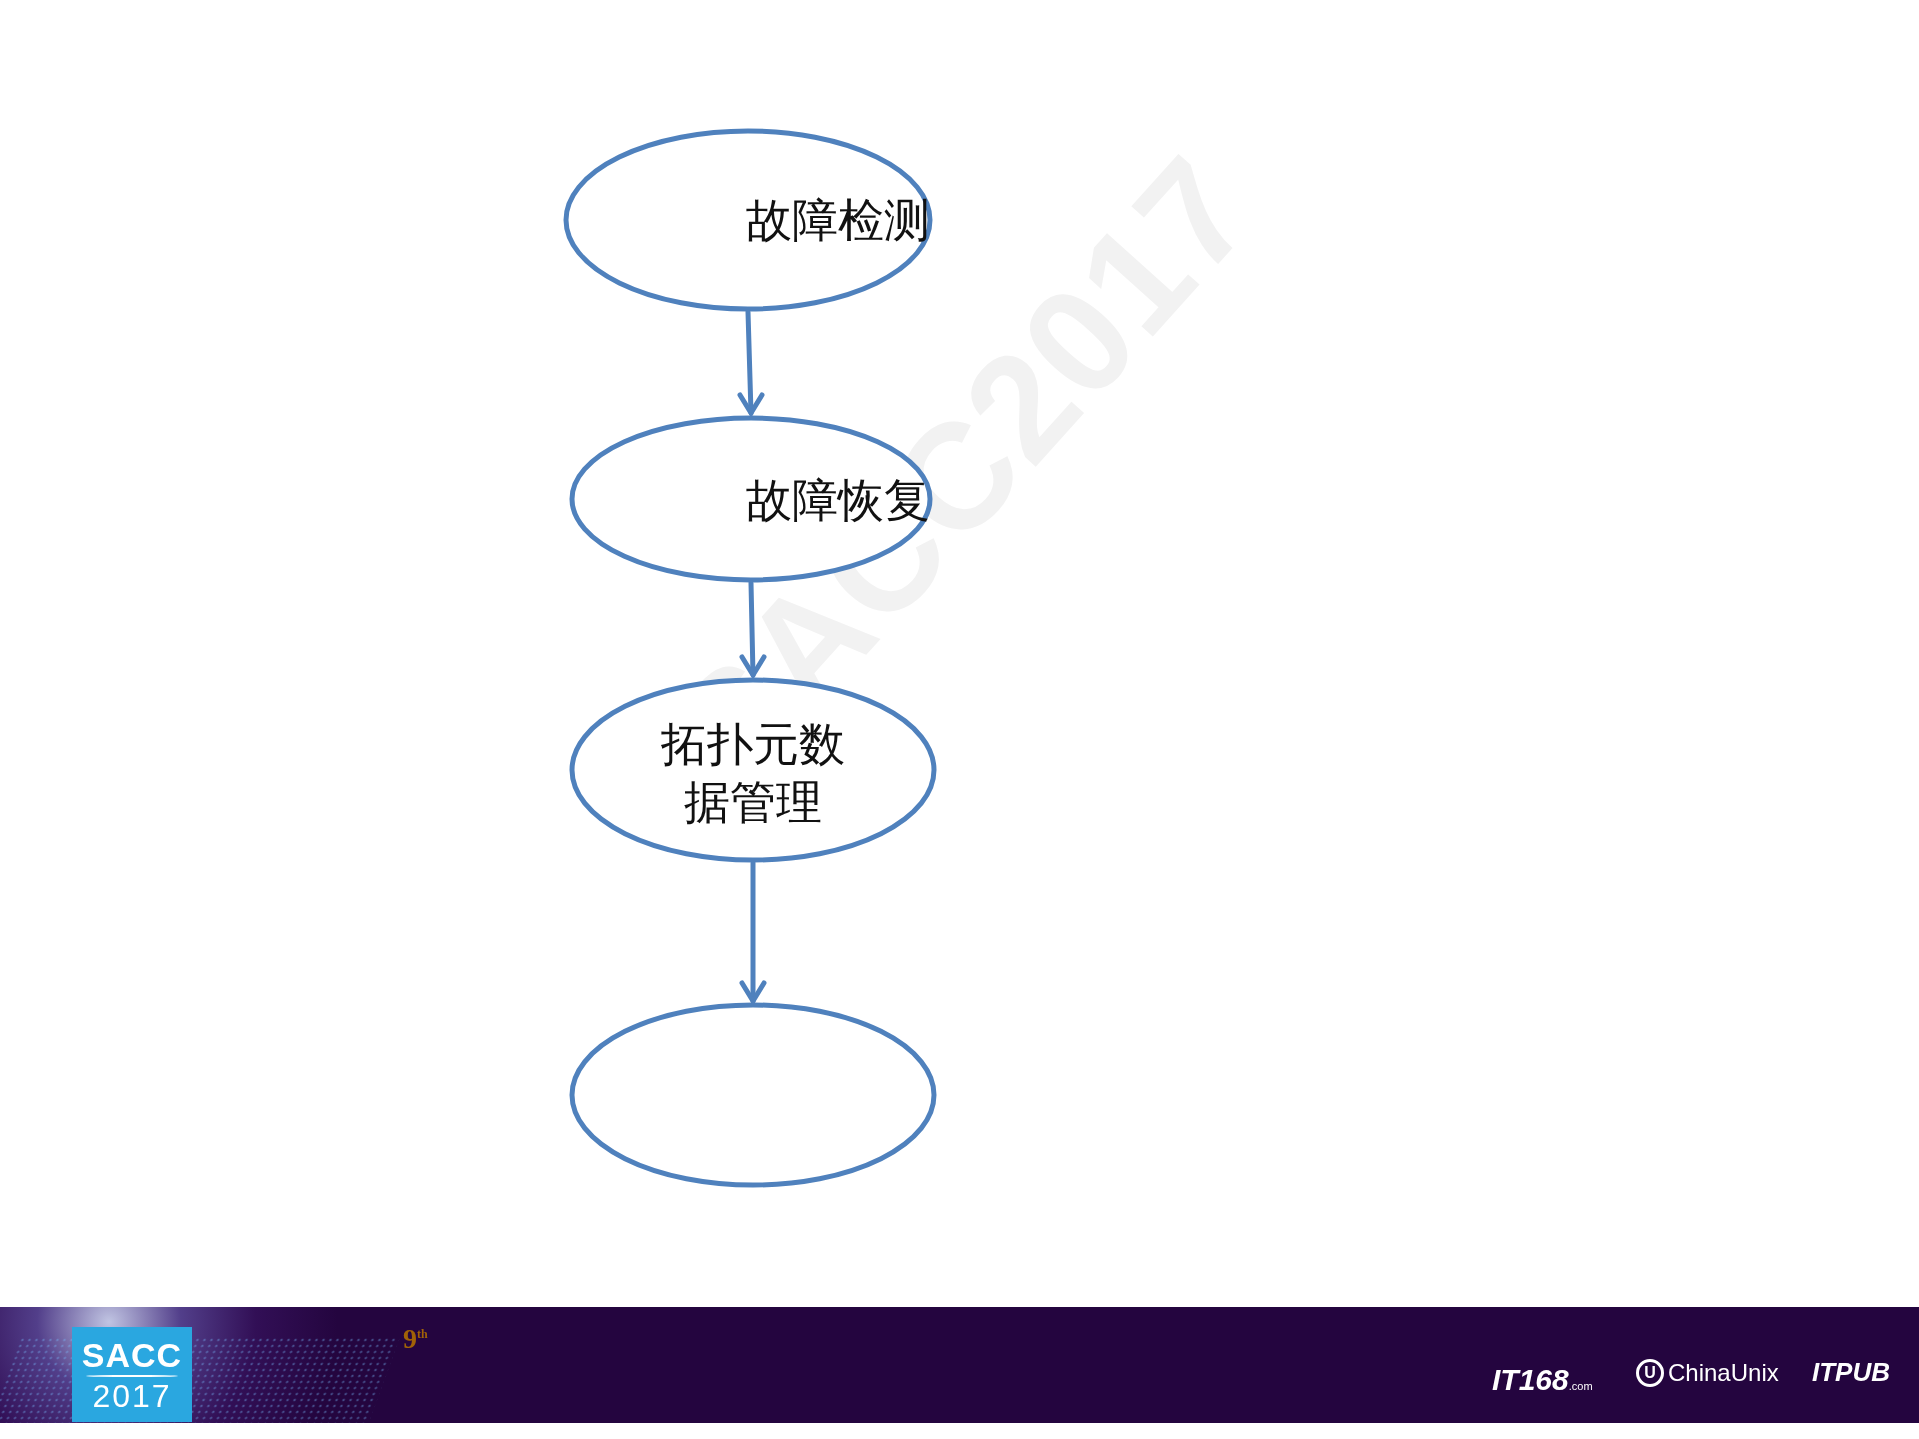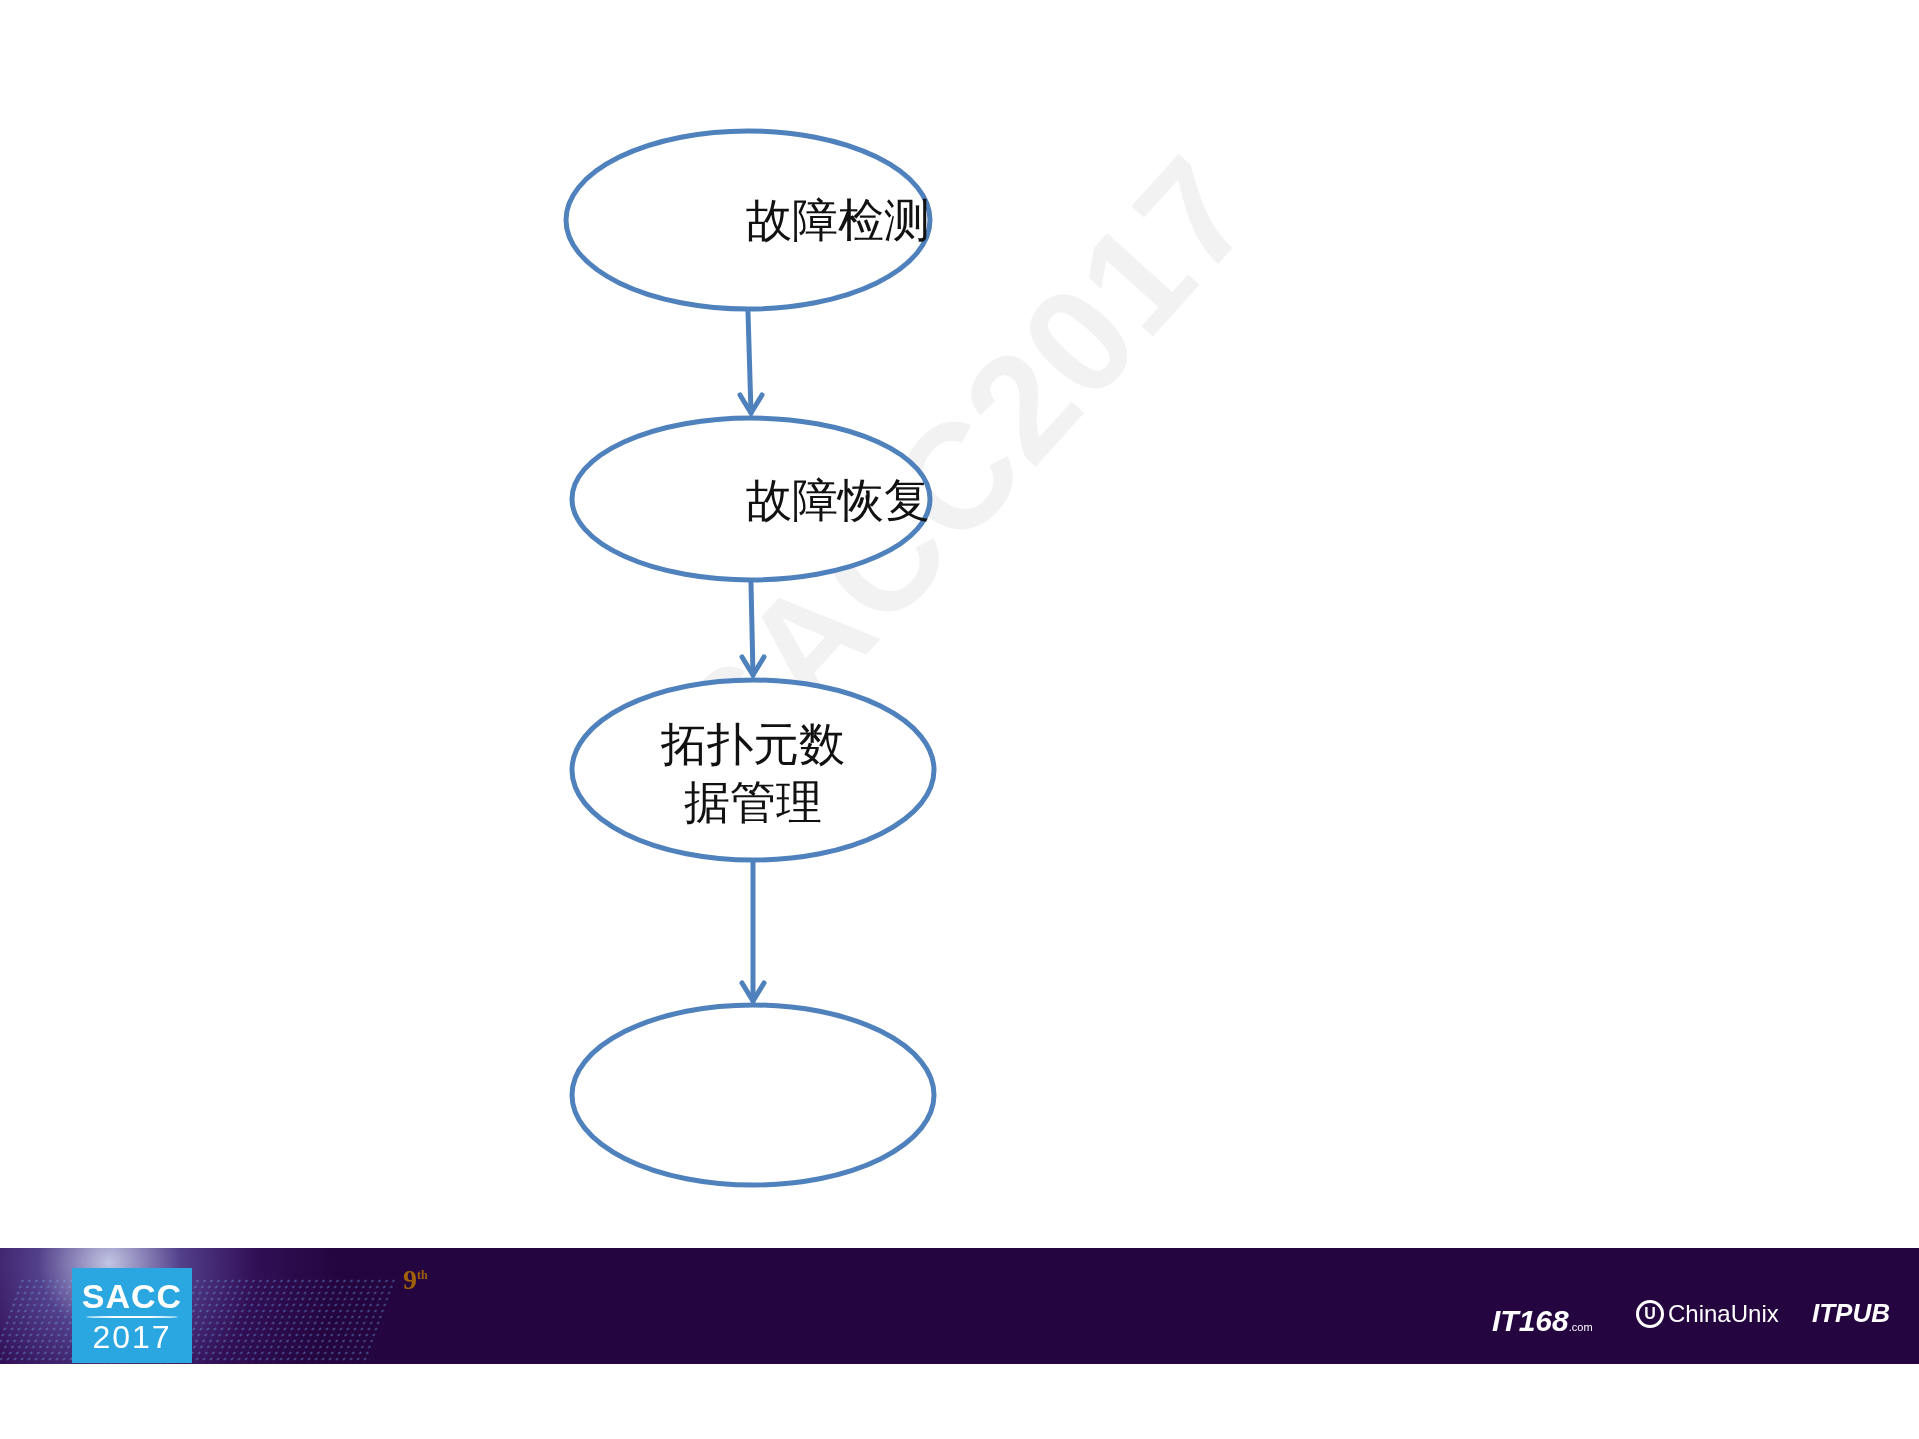--- a/index.html
+++ b/index.html
@@ -16,21 +16,21 @@
       transform: rotate(-48deg); transform-origin: left top;
       white-space: nowrap; letter-spacing: 2px;
     }
     svg.flow { position: absolute; left: 0; top: 0; }
     .node-label {
       position: absolute; display: flex; align-items: center; justify-content: flex-end;
       text-align: center; color: #111; font-size: 46px; line-height: 58px;
       font-family: "DejaVu Serif", "Liberation Serif", serif;
     }
     .footer {
-      position: absolute; left: 0; top: 1248px; width: 1919px; height: 116px;
+      position: absolute; left: 0; top: 1307px; width: 1919px; height: 116px;
       background: #24053f;
       overflow: hidden;
       text-align: center;
     }
     .footer .glow {
       position: absolute; left: -80px; top: -60px; width: 420px; height: 300px;
       background: radial-gradient(ellipse at 45% 25%, rgba(220,230,255,0.85) 0%, rgba(120,110,200,0.55) 22%, rgba(70,30,120,0.4) 45%, rgba(36,5,63,0) 70%);
     }
     .footer .dots {
       position: absolute; left: 0; top: 30px; width: 380px; height: 110px;

